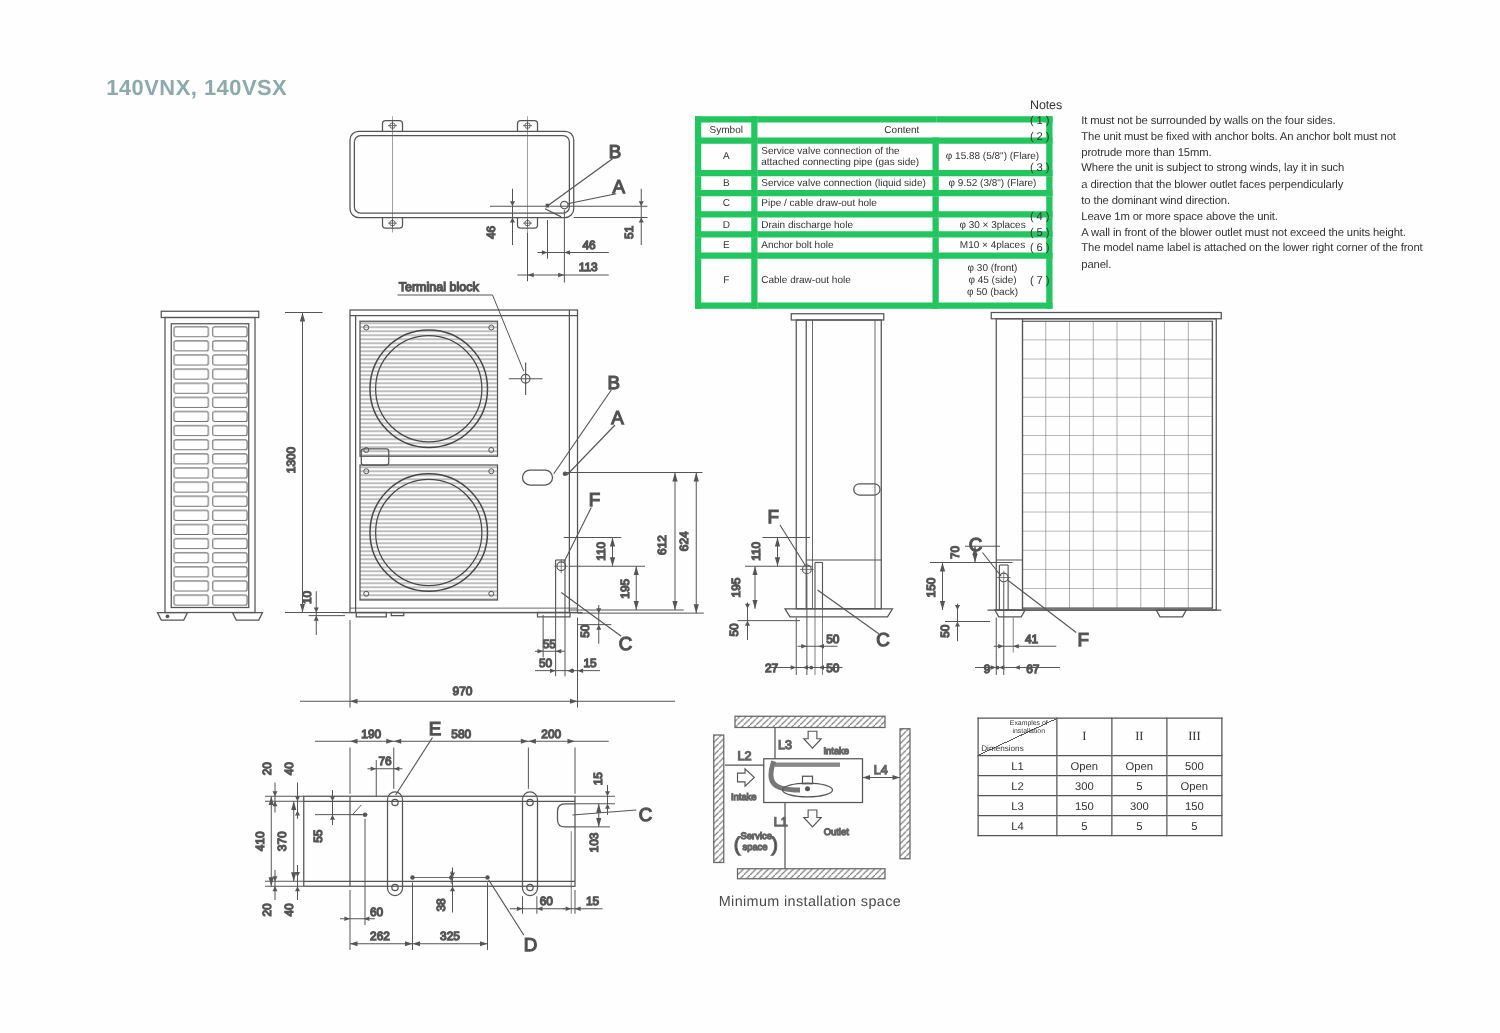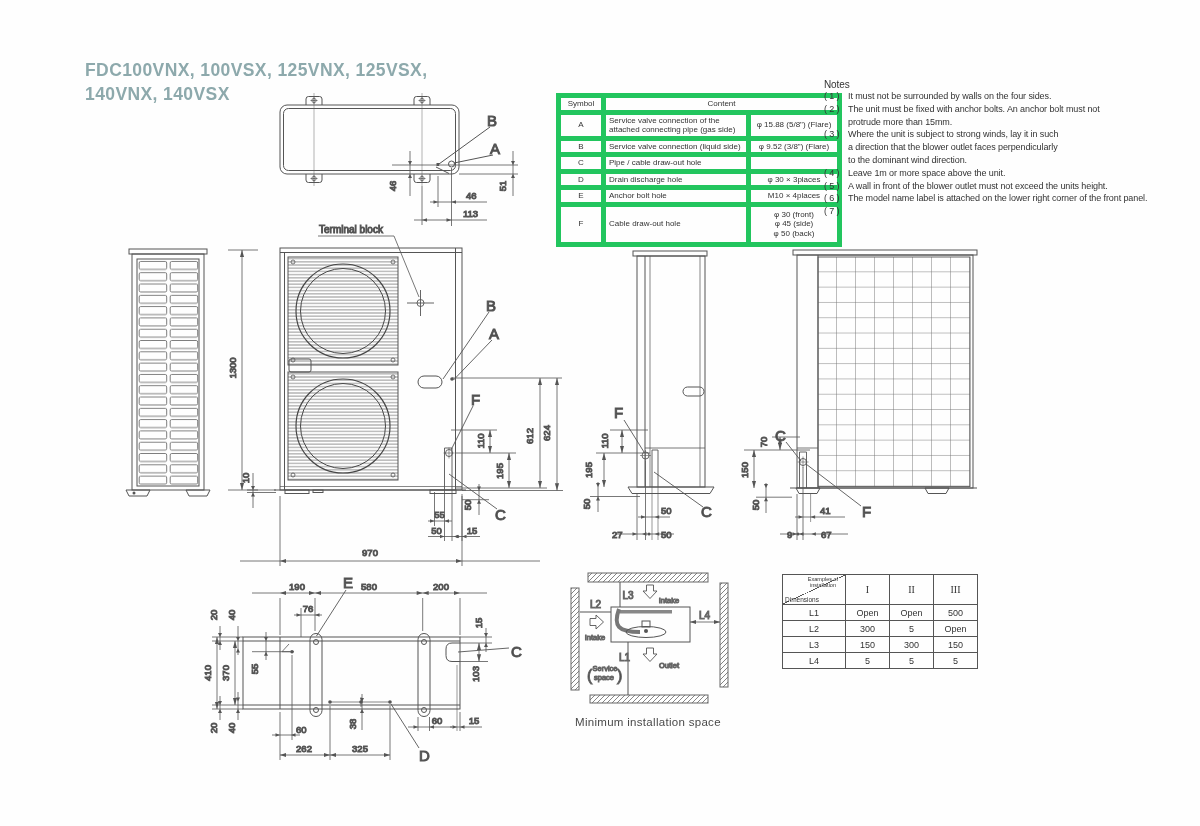--- a/index.html
+++ b/index.html
@@ -14,21 +14,21 @@
   
   #symtab{left:556px;top:93px;border-collapse:collapse;table-layout:fixed;font-size:8px;color:#333;}
   #symtab td{border:5px solid #22c55e;padding:1px 3px;line-height:9.5px;}
   #symtab .c{text-align:center;}
   #symtab .h{height:13px;}
   
   #notes{left:824px;top:79px;width:336px;font-size:9px;color:#333;letter-spacing:-.1px;}
   #notes .nh{font-size:10px;margin-bottom:0;}
   .note{display:flex;line-height:12.8px;}
   .note .num{width:24px;flex:none;}
-  .note .txt{white-space:pre-wrap;}
+  .note .txt{white-space:pre-wrap;margin-left:17px;}
   
   #ltab{left:782px;top:574px;border-collapse:collapse;table-layout:fixed;font-size:9px;color:#333;}
   #ltab td{border:1px solid #555;text-align:center;padding:0;}
   #ltab .hr td{height:29px;}
   #ltab tr td{height:15px;}
   #ltab .rom{font-family:"Liberation Serif",serif;font-size:10px;}
   .diagcell{position:relative;width:62px;height:29px;
     background:linear-gradient(to bottom right,transparent 49.3%,#555 49.3%,#555 50.7%,transparent 50.7%);}
   .diagcell .tr{position:absolute;top:1px;right:2px;font-size:5.5px;line-height:6px;text-align:center;width:40px;}
   .diagcell .bl{position:absolute;bottom:1px;left:2px;font-size:6.5px;}
@@ -523,21 +523,20 @@
     <text class="sl" x="619" y="661">L1</text>
     <text class="st" x="669" y="668" text-anchor="middle">Outlet</text>
     <text x="587" y="681" font-size="16" fill="#333">(</text>
     <text class="st" x="605" y="671" text-anchor="middle">Service</text>
     <text class="st" x="604" y="680" text-anchor="middle">space</text>
     <text x="617" y="681" font-size="16" fill="#333">)</text>
   </g>
 </svg>
 
 <div id="title" class="abs">
-  <div>FDC100VNX, 100VSX, 125VNX, 125VSX,</div>
   <div class="t2">140VNX, 140VSX</div>
 </div>
 
 <table id="symtab" class="abs">
   <tbody>
         <tr class="h">
     <td class="c" style="width:34px">Symbol</td>
     <td class="c" colspan="2">Content</td>
   </tr>
   <tr style="height:23px">

